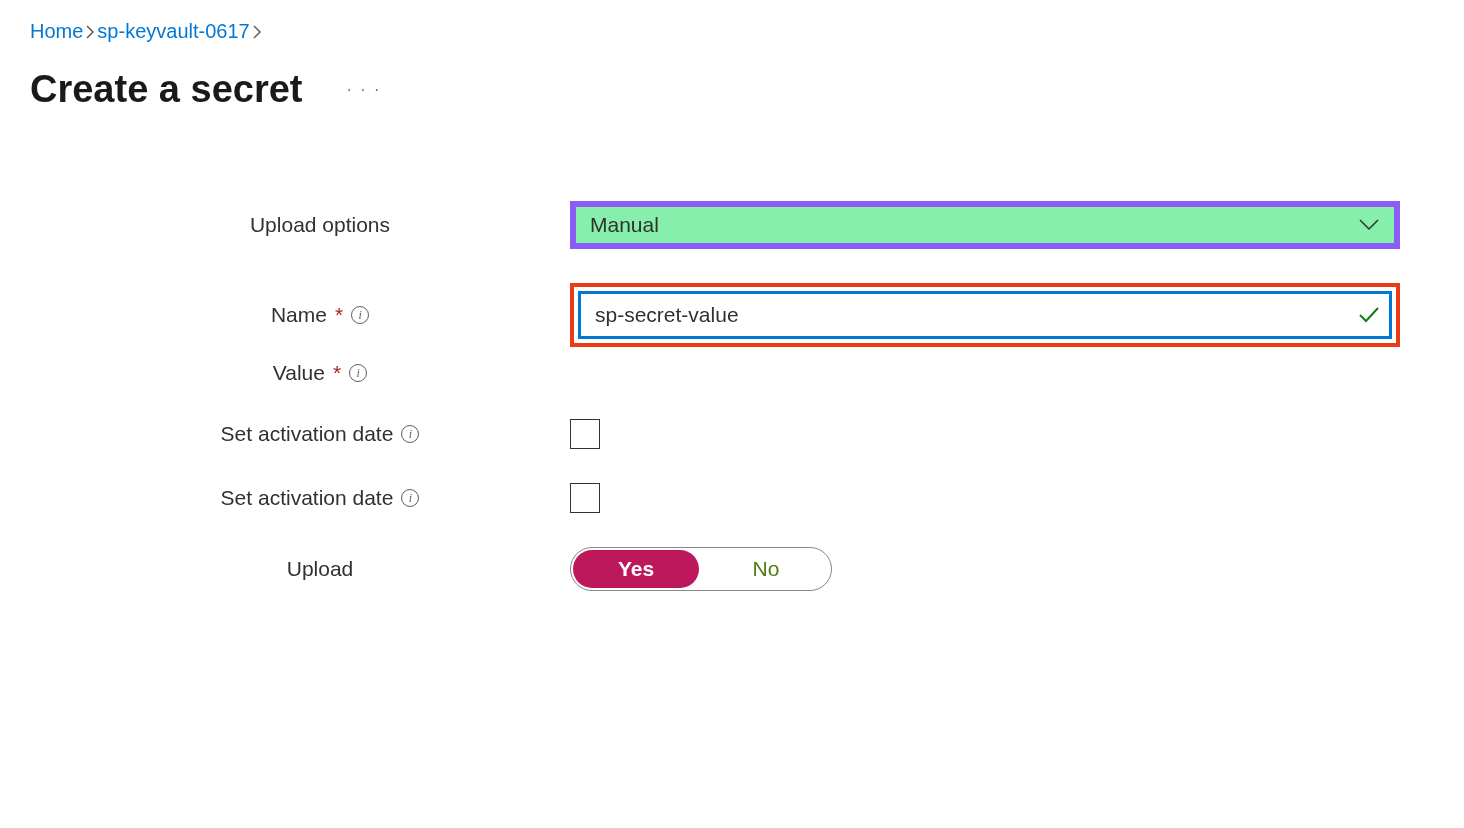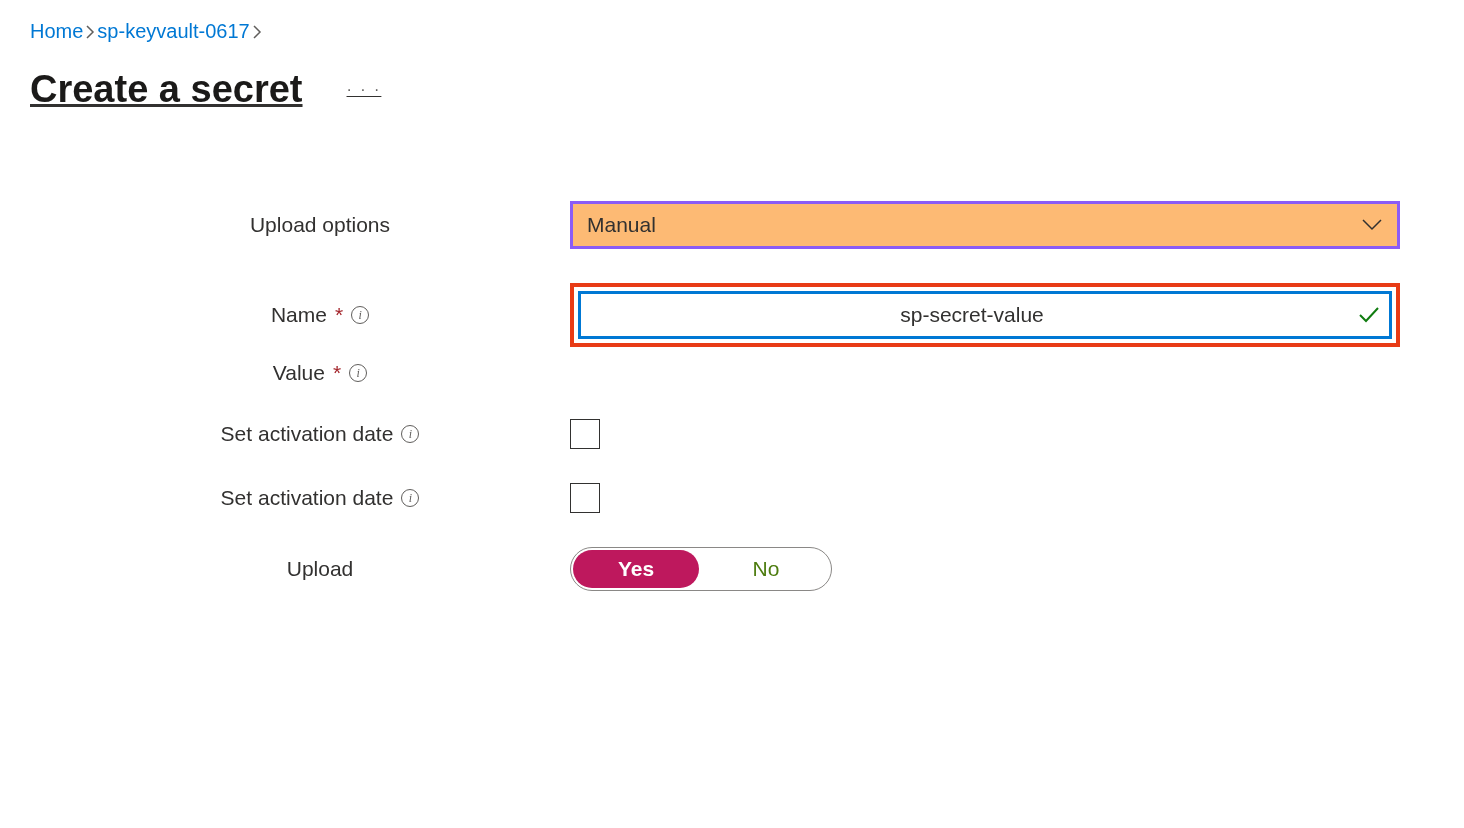--- a/index.html
+++ b/index.html
@@ -27,21 +27,20 @@
       color: #605e5c;
       font-size: 16px;
     }
 
     
     .title-row {
       display: flex;
       align-items: center;
       gap: 44px;
       margin-bottom: 90px;
-      text-decoration: underline;
     }
     .page-title {
       font-size: 38px;
       font-weight: 600;
       color: #1b1a19;
     }
     .ellipsis {
       color: #605e5c;
       font-size: 16px;
       letter-spacing: 2px;
@@ -82,29 +81,29 @@
       line-height: 1;
     }
     .control-col {
       flex: 1;
       max-width: 830px;
     }
 
     
     .select-box {
       position: relative;
-      border: 3px solid #8b5cf6;
+      border: 6px solid #8b5cf6;
       height: 48px;
       display: flex;
       align-items: center;
       padding: 0 14px;
       font-size: 21px;
       color: #323130;
       cursor: pointer;
-      background: #fdba74;
+      background: #86efac;
     }
     .select-box .chevd {
       position: absolute;
       right: 14px;
       top: 50%;
       transform: translateY(-50%);
     }
 
     
     .text-input-wrap {
@@ -112,21 +111,20 @@
     }
     .text-input {
       width: 100%;
       height: 48px;
       border: 1px solid #605e5c;
       padding: 0 40px 0 14px;
       font-size: 21px;
       color: #323130;
       font-family: inherit;
       outline: none;
-      text-align: center;
     }
     .text-input::placeholder { color: #605e5c; }
     .text-input.focused {
       border: 3px solid #0078d4;
     }
     .highlight-box {
       border: 4px solid #e83b16;
       padding: 4px;
     }
     .check-icon {

